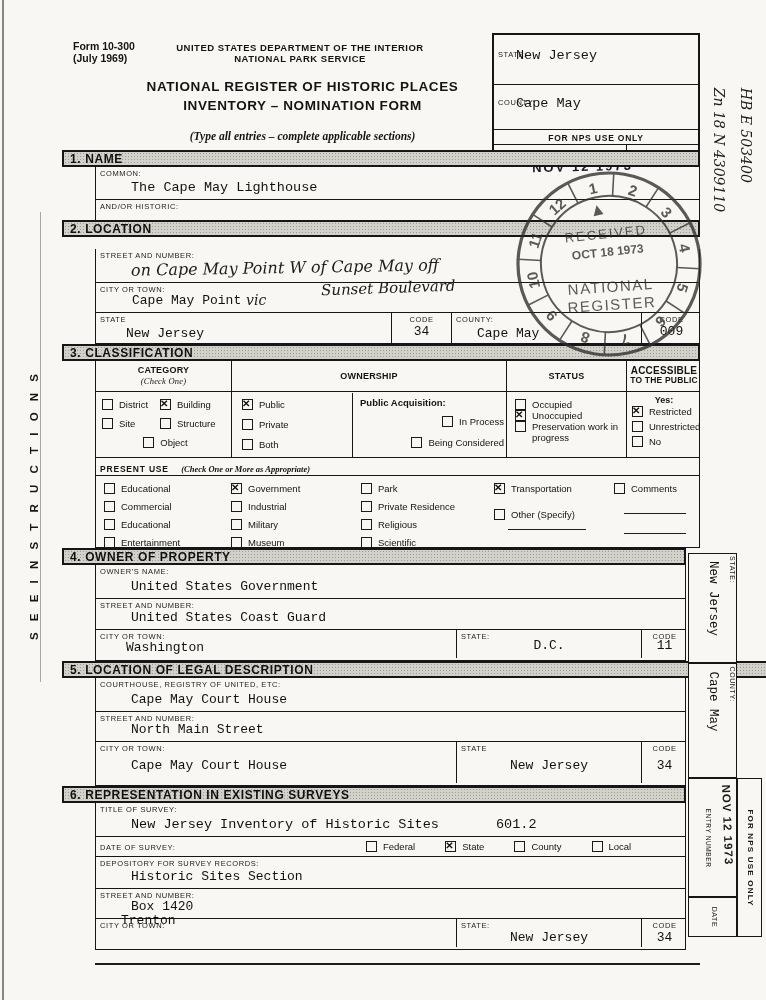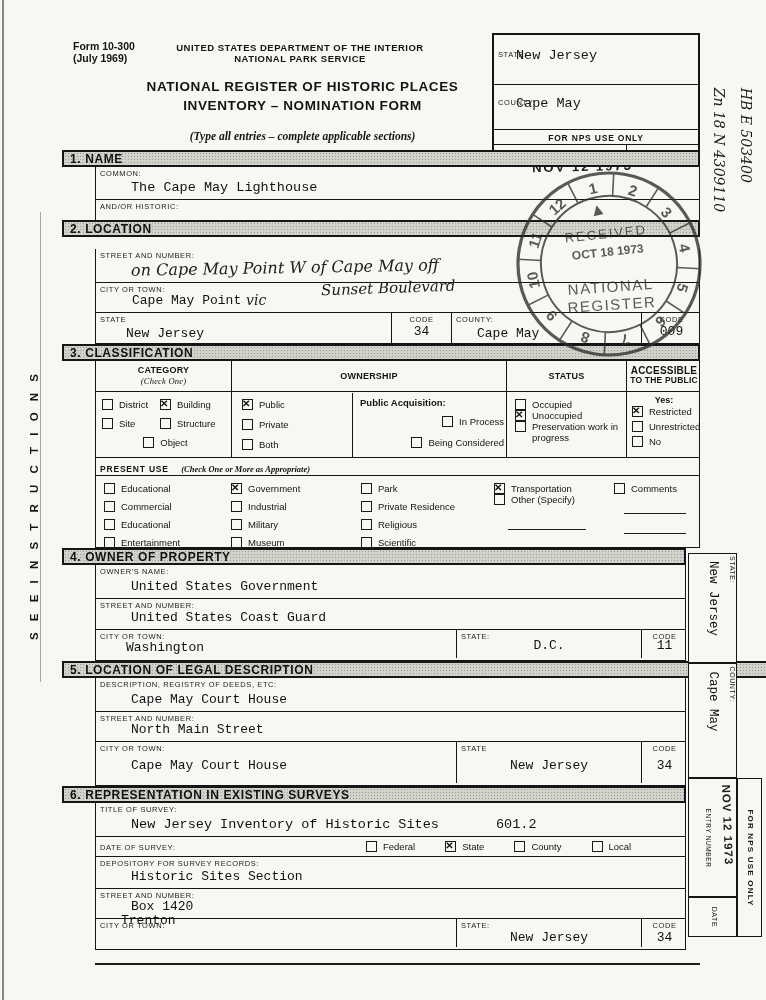--- a/index.html
+++ b/index.html
@@ -288,21 +288,21 @@
         </div>
         <div class="cbrow">
           <span class="cb"></span>
           <span class="cblab">Religious</span>
         </div>
         <div class="cbrow">
           <span class="cb"></span>
           <span class="cblab">Scientific</span>
         </div>
       </div>
-    <div class="abs vlist" style="left:398px;top:25px;row-gap:0;">
+    <div class="abs vlist" style="left:398px;top:25px;row-gap:15px;">
         <div class="cbrow">
           <span class="cb on"></span>
           <span class="cblab">Transportation</span>
         </div>
         <div class="cbrow">
           <span class="cb"></span>
           <span class="cblab">Other (Specify)</span>
         </div>
       </div>
     <div class="abs vlist" style="left:412px;top:58px;row-gap:6px;width:78px;">
@@ -344,21 +344,21 @@
       <div class="cell" style="left:545px;width:46px;">
         <span class="lb flab" style="left:0;right:0;text-align:center;">CODE</span>
         <span class="typed cval">11</span>
       </div>
     </div>
   </div>
 
   <div class="bar" style="left:62px;top:661px;width:755px;">5.  LOCATION OF LEGAL DESCRIPTION</div>
   <div class="sbox" style="left:95px;top:678px;width:591px;height:108px;">
     <div class="frow" style="height:34px;">
-      <span class="lb flab">DESCRIPTION, REGISTRY OF DEEDS, ETC:</span>
+      <span class="lb flab">COURTHOUSE, REGISTRY OF UNITED, ETC:</span>
       <span class="typed fval">Cape May Court House</span>
     </div>
     <div class="frow" style="height:30px;">
       <span class="lb flab">STREET AND NUMBER:</span>
       <span class="typed fval">North Main Street</span>
     </div>
     <div class="frow" style="height:41px;">
       <div class="abs" style="left:0;top:0;bottom:0;width:360px;">
         <span class="lb flab">CITY OR TOWN:</span>
         <span class="typed abs" style="left:35px;bottom:10px;">Cape May Court House</span>

